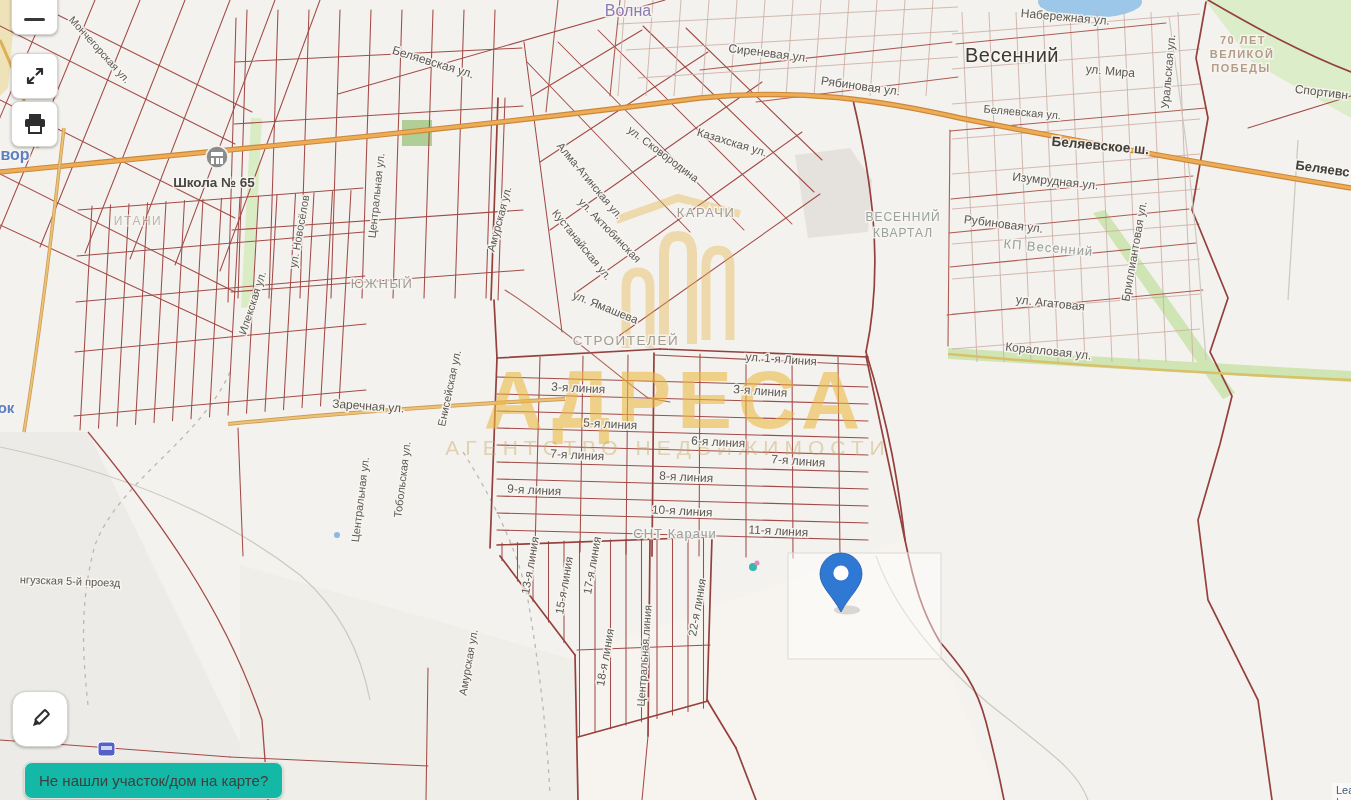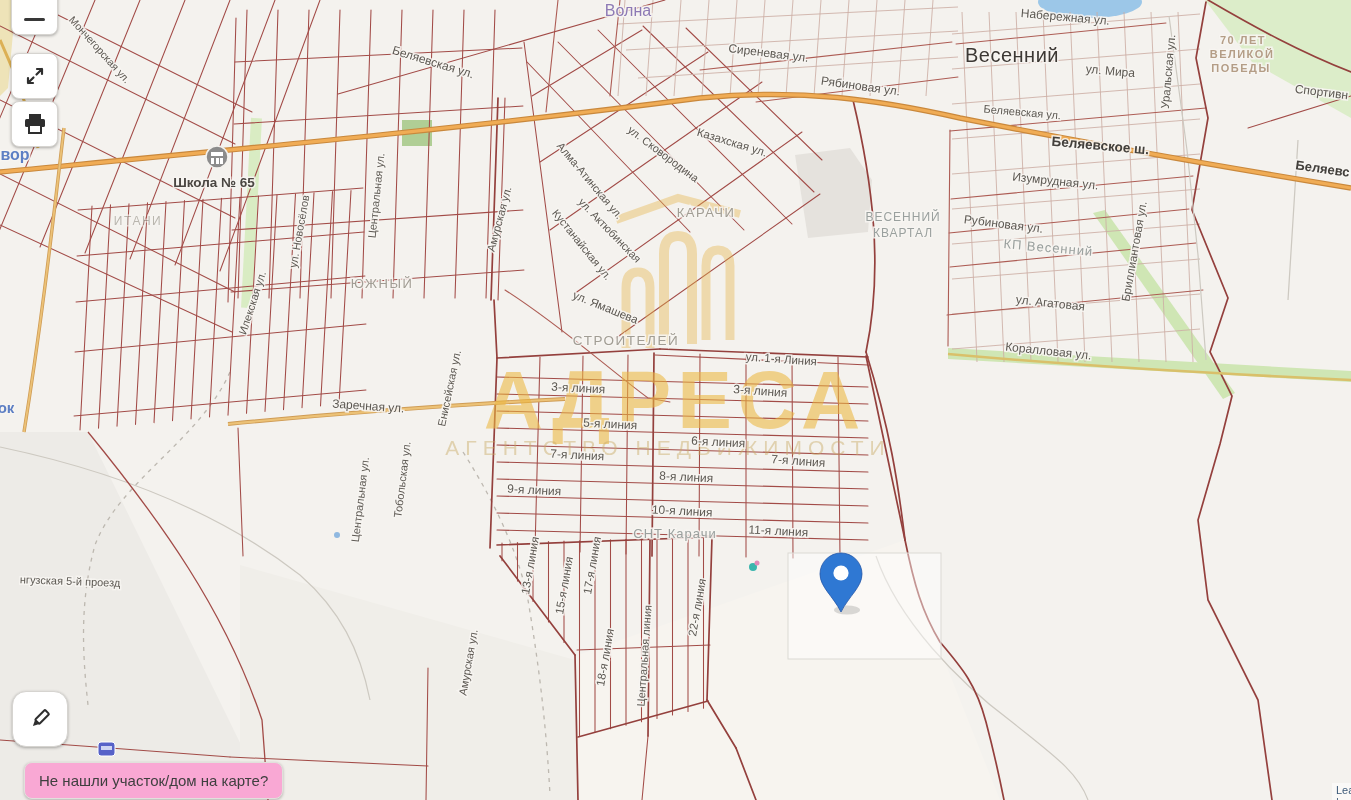--- a/index.html
+++ b/index.html
@@ -31,21 +31,21 @@
   
   .ctrl{position:absolute;background:#fff;border:1px solid #d6d4d0;border-radius:8px;
         box-shadow:0 1px 3px rgba(0,0,0,.3);display:flex;align-items:center;
         justify-content:center;cursor:pointer;box-sizing:border-box;}
   #btn-zoomout{left:11px;top:-12px;width:47px;height:47px;align-items:flex-end;}
   #btn-zoomout .minus{width:21px;height:3.4px;background:#383838;border-radius:2px;margin-bottom:13px;}
   #btn-full {left:11px;top:53px;width:47px;height:46px;}
   #btn-print{left:11px;top:101px;width:47px;height:46px;}
   #btn-edit {left:12px;top:691px;width:56px;height:56px;border-radius:14px;}
   #prompt-bar{position:absolute;left:24px;top:762px;height:35px;line-height:35px;
-        background:#f9a8d4;border-radius:8px;padding:0 14px;font-size:15px;color:#3f3f3f;
+        background:#14b8a6;border-radius:8px;padding:0 14px;font-size:15px;color:#3f3f3f;
         box-shadow:0 1px 3px rgba(0,0,0,.25);border:1px solid #e2e0dc;cursor:pointer;}
   #leaflet-attr{position:absolute;left:1287px;top:783px;font-size:11px;color:#3d5a78;
         background:rgba(255,255,255,.55);padding:1px 4px;cursor:pointer;margin-left:45px;}
 </style>
 </head>
 <body>
 
 <div id="stage">
   <svg id="map" width="1351" height="800" viewBox="0 0 1351 800">
 

